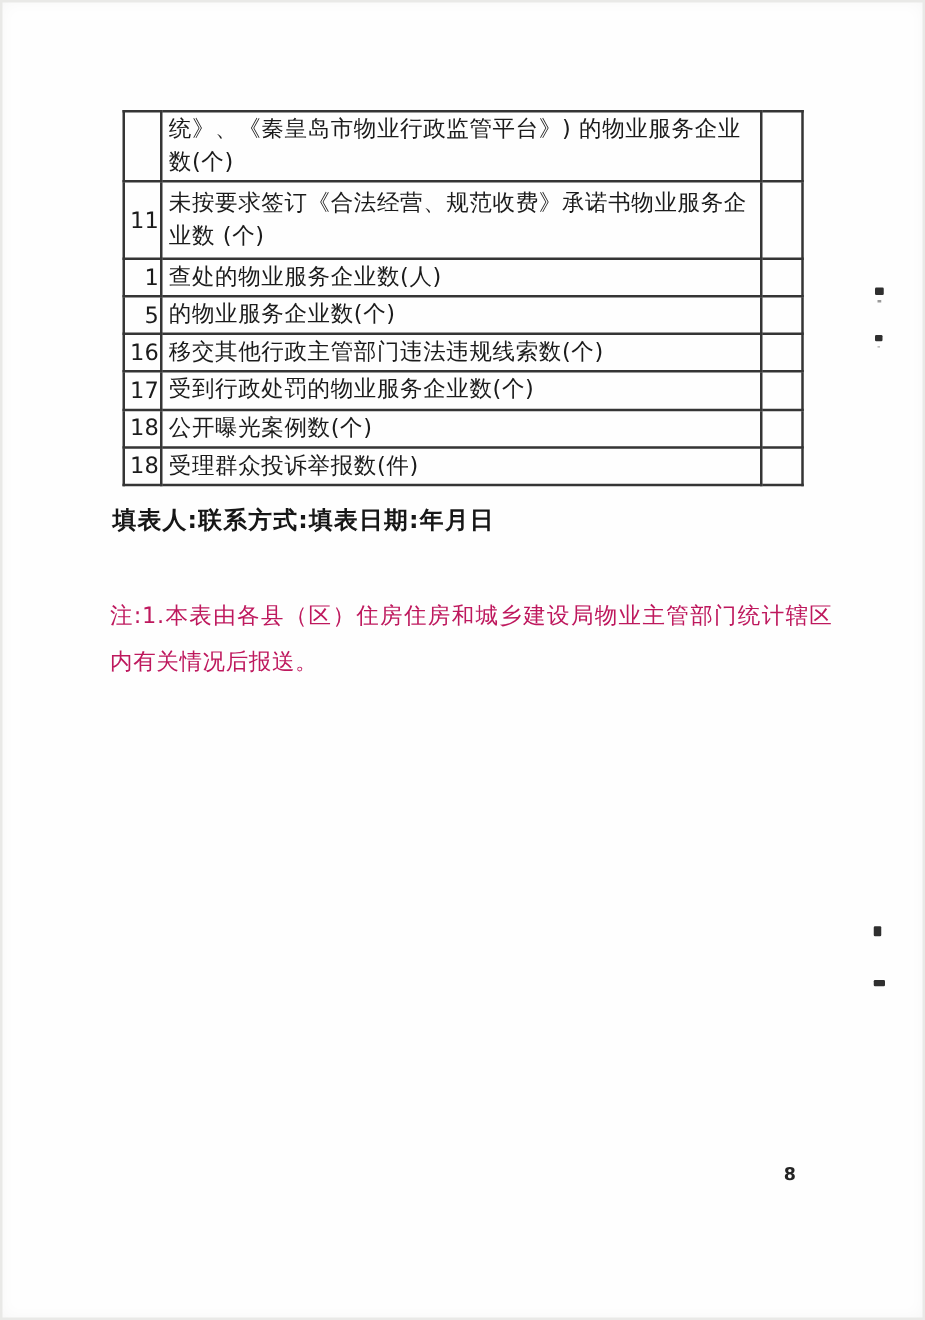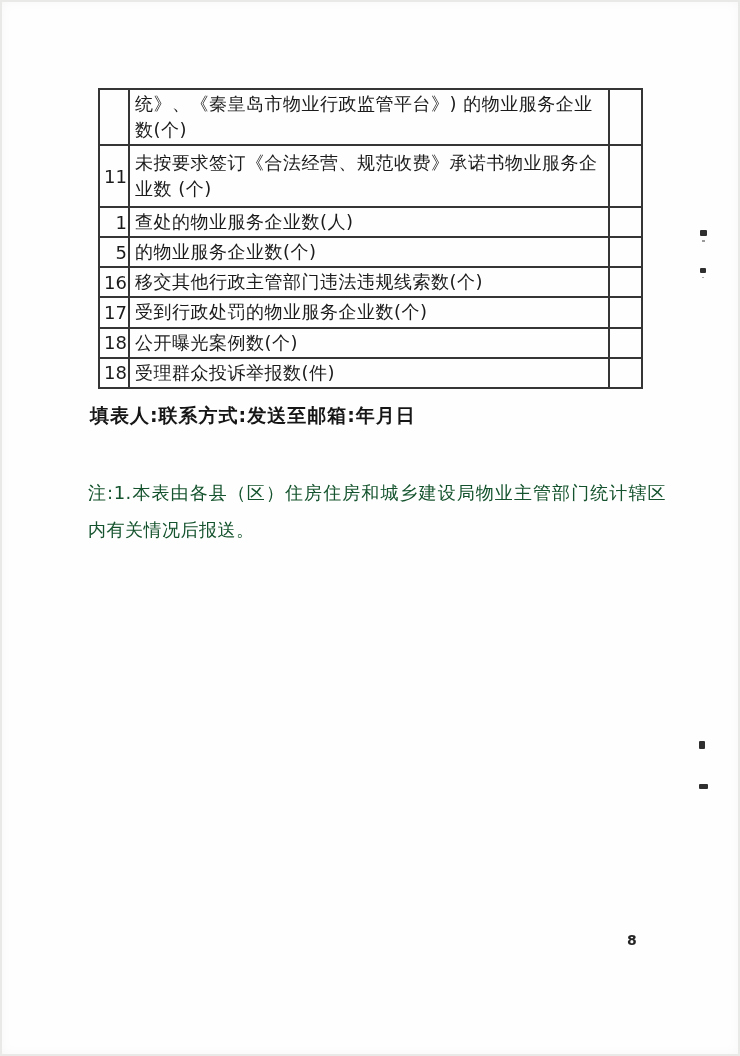--- a/index.html
+++ b/index.html
@@ -48,21 +48,21 @@
   
   .notes {
     position: absolute; left: 88px; top: 474px;
     width: 578px;
   }
   .notes p {
     margin: 0;
     font-size: 18px;
     line-height: 37px;
     letter-spacing: 0.5px;
-    color: #14532d;
+    color: #be185d;
     text-align: justify;
   }
   .notes p.indented { text-indent: 2em; }
 
   
   .page-number {
     position: absolute; left: 627px; top: 932px;
     font-size: 14px; font-weight: bold; color: #242424;
   }
 
@@ -121,21 +121,21 @@
         <td class="c-val"></td>
       </tr>
       <tr class="r-single">
         <td class="c-num">18</td>
         <td class="c-label">受理群众投诉举报数(件)</td>
         <td class="c-val"></td>
       </tr>
     </tbody>
   </table>
 
-  <div class="filler-line">填表人:联系方式:发送至邮箱:年月日</div>
+  <div class="filler-line">填表人:联系方式:填表日期:年月日</div>
 
   <div class="notes">
     <p>注:1.本表由各县（区）住房住房和城乡建设局物业主管部门统计辖区内有关情况后报送。</p>
   </div>
 
   <div class="page-number">8</div>
 
   <div class="speck s1"></div>
   <div class="speck s2"></div>
   <div class="speck s3"></div>

